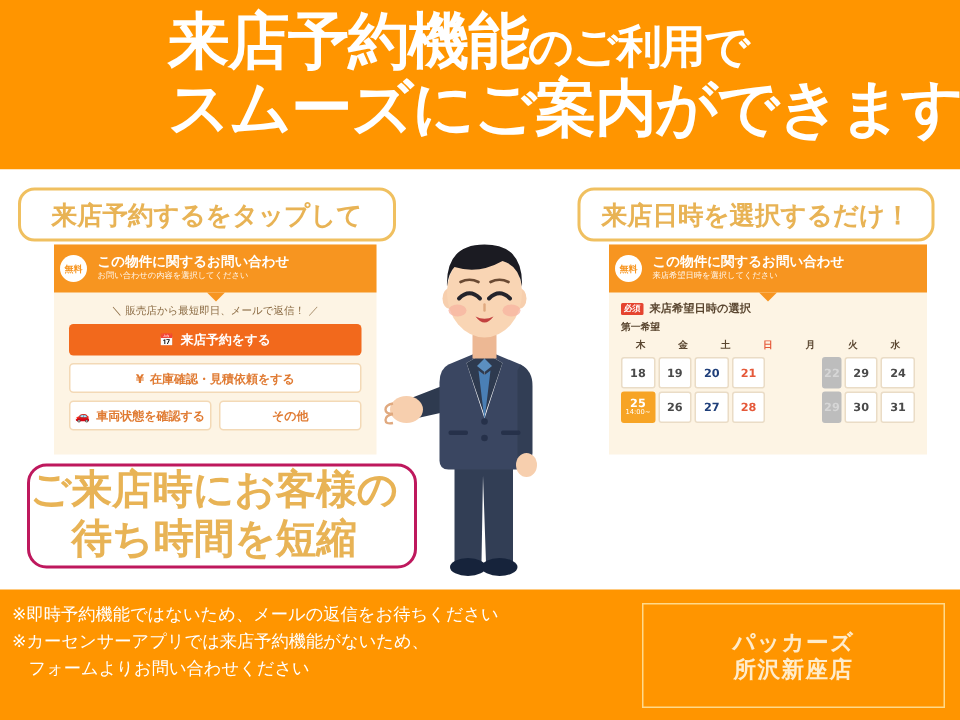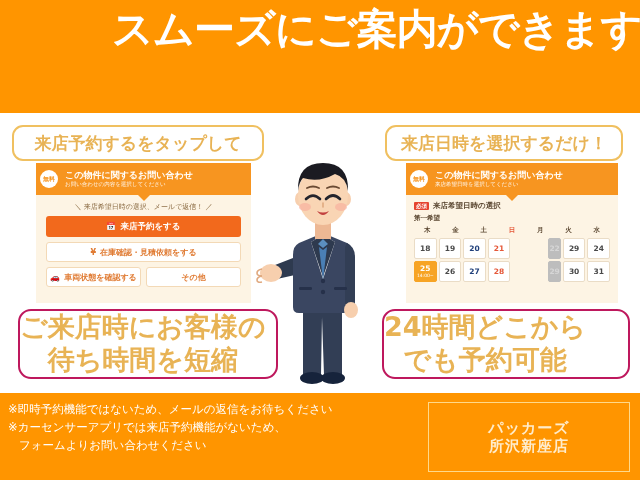--- a/index.html
+++ b/index.html
@@ -149,39 +149,42 @@
     letter-spacing:1px;
   }
 </style>
 </head>
 <body>
 
 <div class="banner">
 
   <div class="header">
     <div class="headline">
+      <div class="hl-line hl1">
+        <span>来店予約機能</span><span class="small">のご利用で</span>
+      </div>
       <div class="hl-line hl2">スムーズにご案内ができます</div>
     </div>
   </div>
 
   <div class="body">
 
     <div class="pill pill-tl">来店予約するをタップして</div>
 
     <div class="pill pill-tr">来店日時を選択するだけ！</div>
 
     <div class="mock mock-left">
       <div class="mock-head">
         <div class="free-circle">無料</div>
         <div class="mock-head-txt">
           <div class="mh-t1">この物件に関するお問い合わせ</div>
           <div class="mh-t2">お問い合わせの内容を選択してください</div>
         </div>
       </div>
-      <div class="mock-sub">＼ 来店希望日時の選択、メールで返信！ ／</div>
+      <div class="mock-sub">＼ 販売店から最短即日、メールで返信！ ／</div>
       <div class="btn-primary">
         <span class="bicon">📅</span>
         <span>来店予約をする</span>
       </div>
       <div class="btn-ghost">
         <span class="bicon">¥</span>
         <span>在庫確認・見積依頼をする</span>
       </div>
       <div class="btn-row">
         <div class="btn-ghost">
@@ -320,26 +323,20 @@
         <path d="M64 64 q6 8 12 0 q-6 3 -12 0 Z" fill="#c2413f"></path>
       </svg>
     </div>
 
     <div class="pill-big pill-bl">
       <div>
         <div>ご来店時にお客様の</div>
         <div>待ち時間を短縮</div>
       </div>
     </div>
-    <div class="pill-big pill-br">
-      <div>
-        <div>24時間どこから</div>
-        <div>でも予約可能</div>
-      </div>
-    </div>
   </div>
 
   <div class="footer">
     <div class="disclaimer">
       <div class="disc-line">※即時予約機能ではないため、メールの返信をお待ちください</div>
       <div class="disc-line">※カーセンサーアプリでは来店予約機能がないため、</div>
       <div class="disc-line disc-indent">フォームよりお問い合わせください</div>
     </div>
     <div class="shopbox">
       <div>パッカーズ</div>

